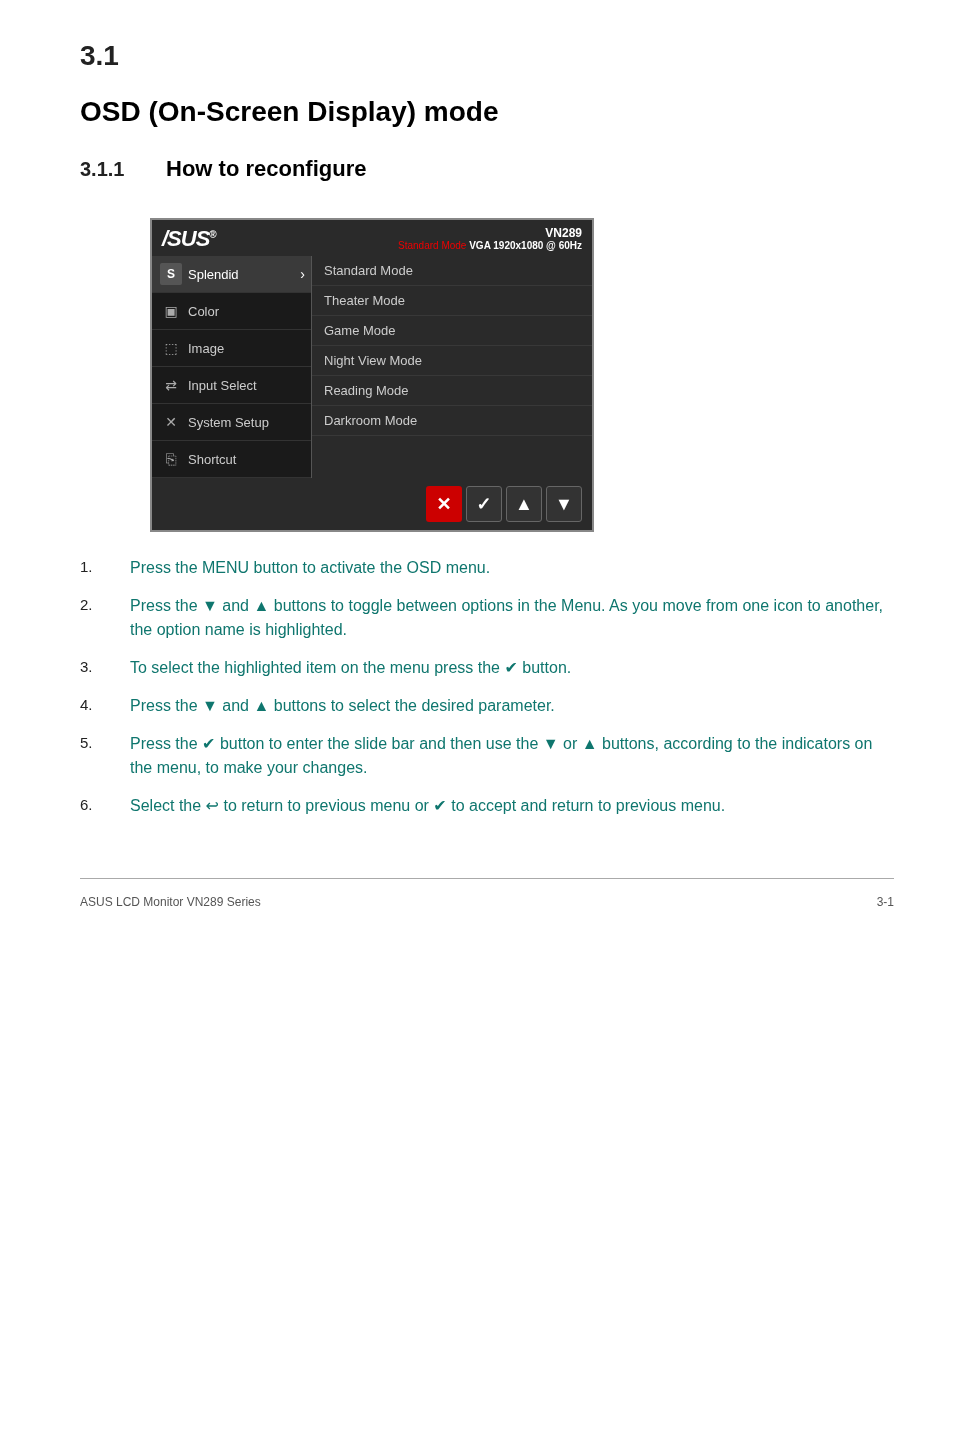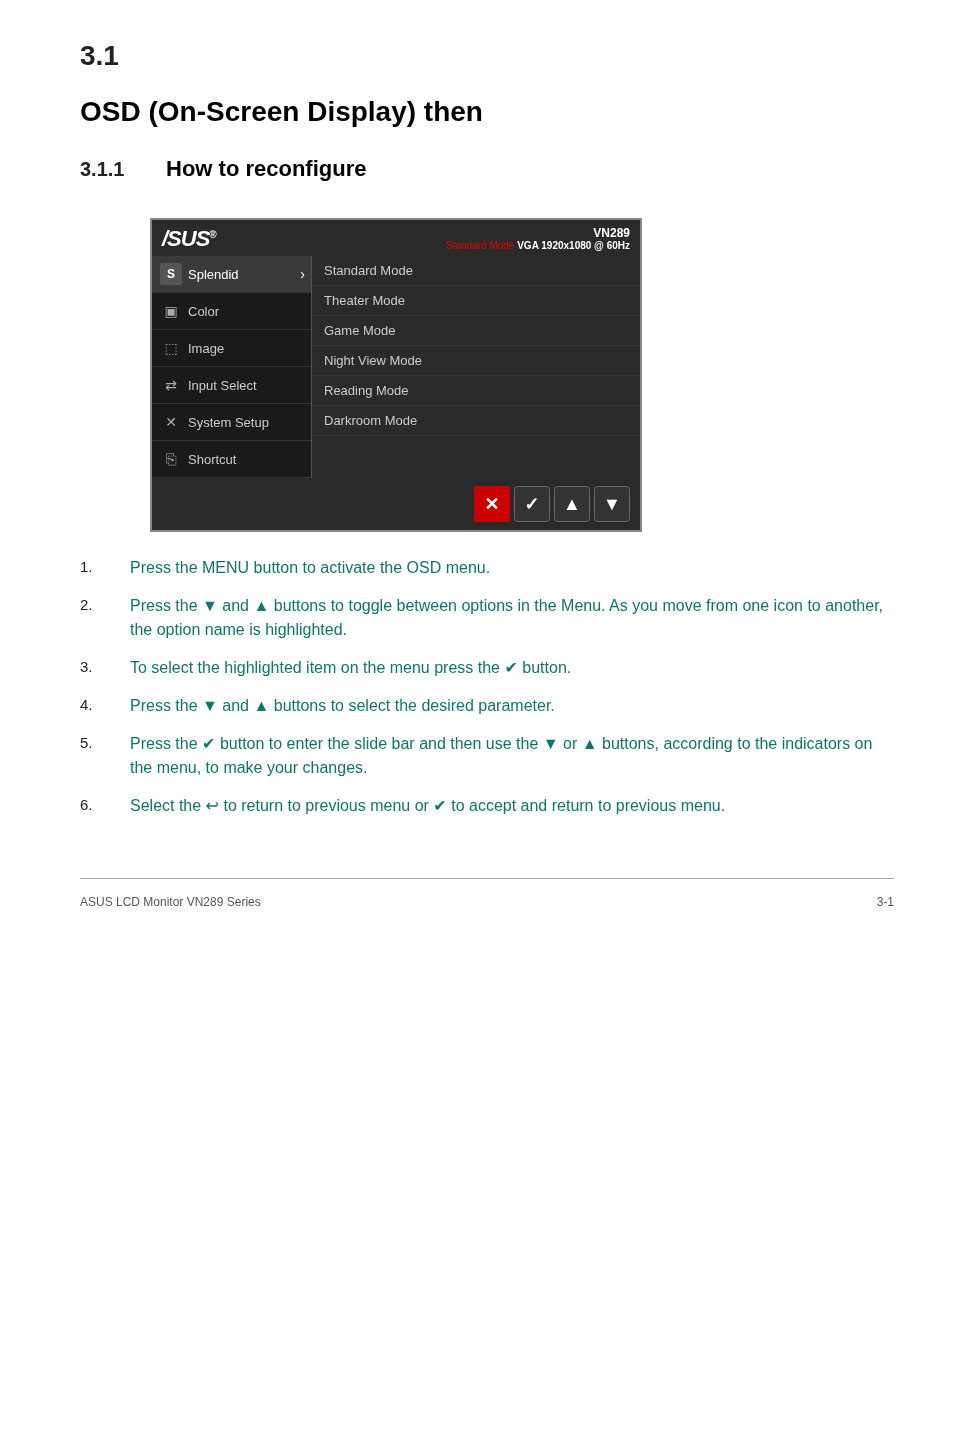--- a/index.html
+++ b/index.html
@@ -22,21 +22,21 @@
     h2.sub-title {
       font-size: 22px;
       font-weight: 700;
       margin-bottom: 18px;
       color: #000;
     }
 
     .osd-screen {
       border: 2px solid #888;
       background: #4c1d95;
-      width: 492px;
+      width: 444px;
       margin-bottom: 24px;
       position: relative;
     }
 
     .osd-header {
       display: flex;
       justify-content: space-between;
       align-items: flex-start;
       padding: 6px 10px 4px 10px;
       background: #2a2a2a;
@@ -187,21 +187,21 @@
       justify-content: space-between;
       font-size: 12px;
       color: #555;
     }
   </style>
 </head>
 <body>
 
 <div style="display:flex; align-items:baseline; gap:24px; margin-bottom:10px;flex-direction:column;">
   <span style="font-size:28px; font-weight:700; min-width:70px;">3.1</span>
-  <h1 class="section-title">OSD (On-Screen Display) then</h1>
+  <h1 class="section-title">OSD (On-Screen Display) mode</h1>
 </div>
 
 <div style="display:flex; align-items:baseline; gap:16px; margin-bottom:18px;">
   <span style="font-size:20px; font-weight:700; min-width:70px;">3.1.1</span>
   <h2 class="sub-title">How to reconfigure</h2>
 </div>
 
 <div style="margin-left:70px;">
   <div class="osd-screen">
 

